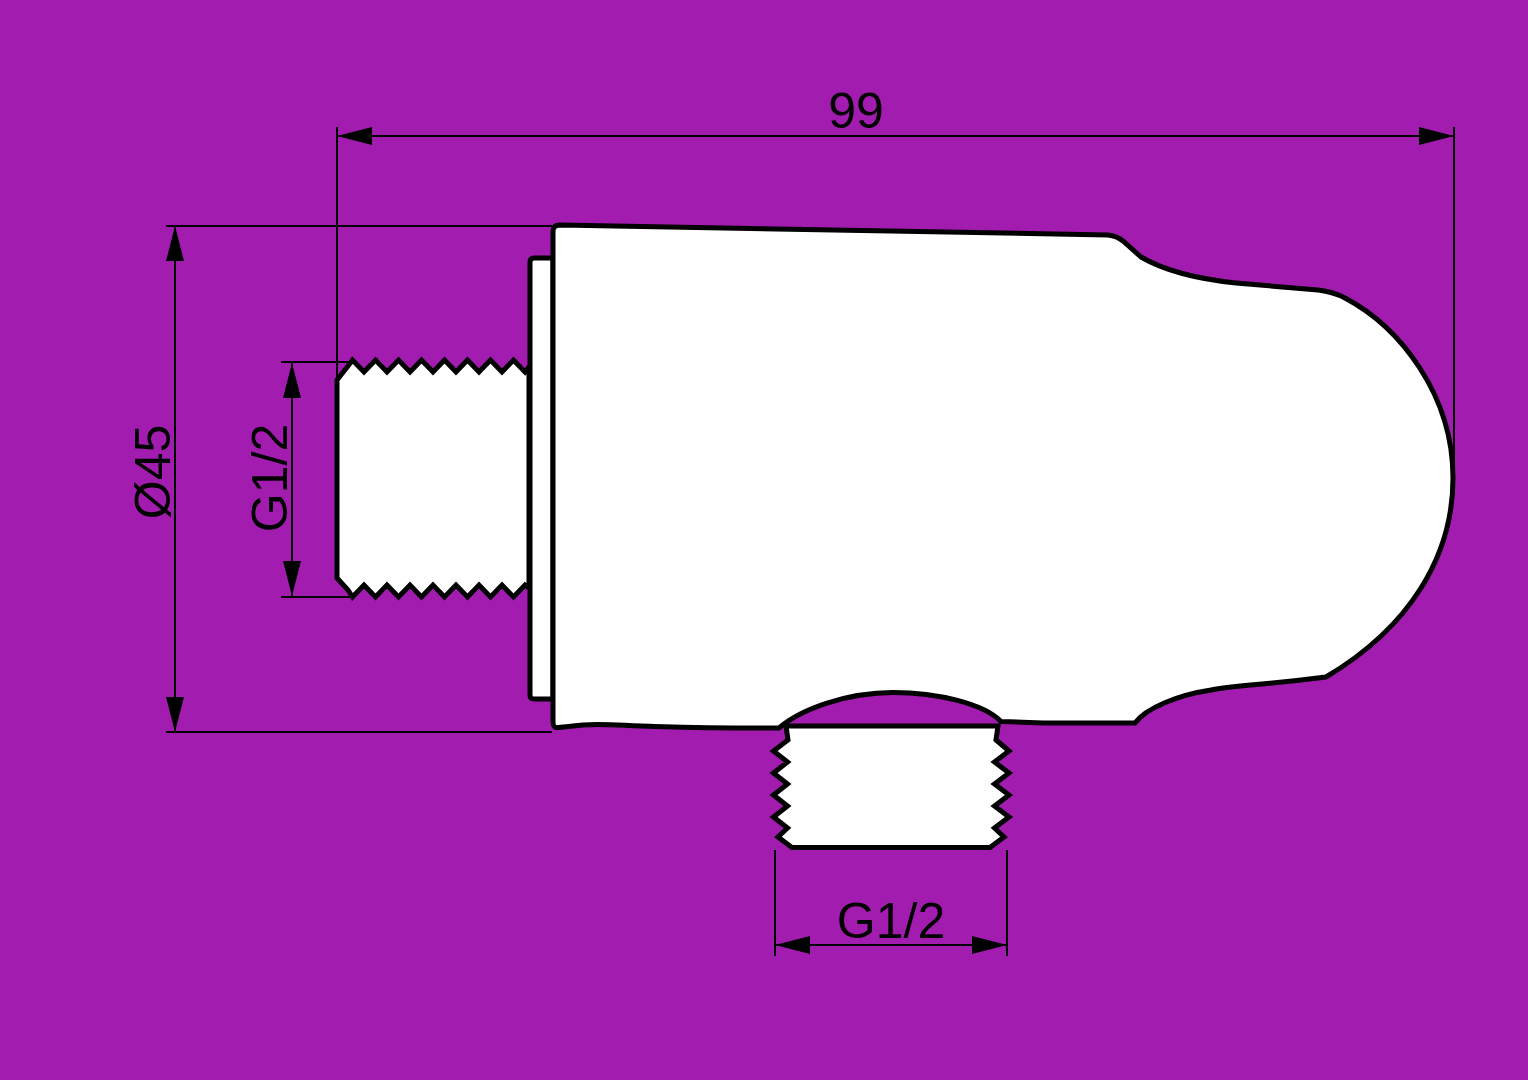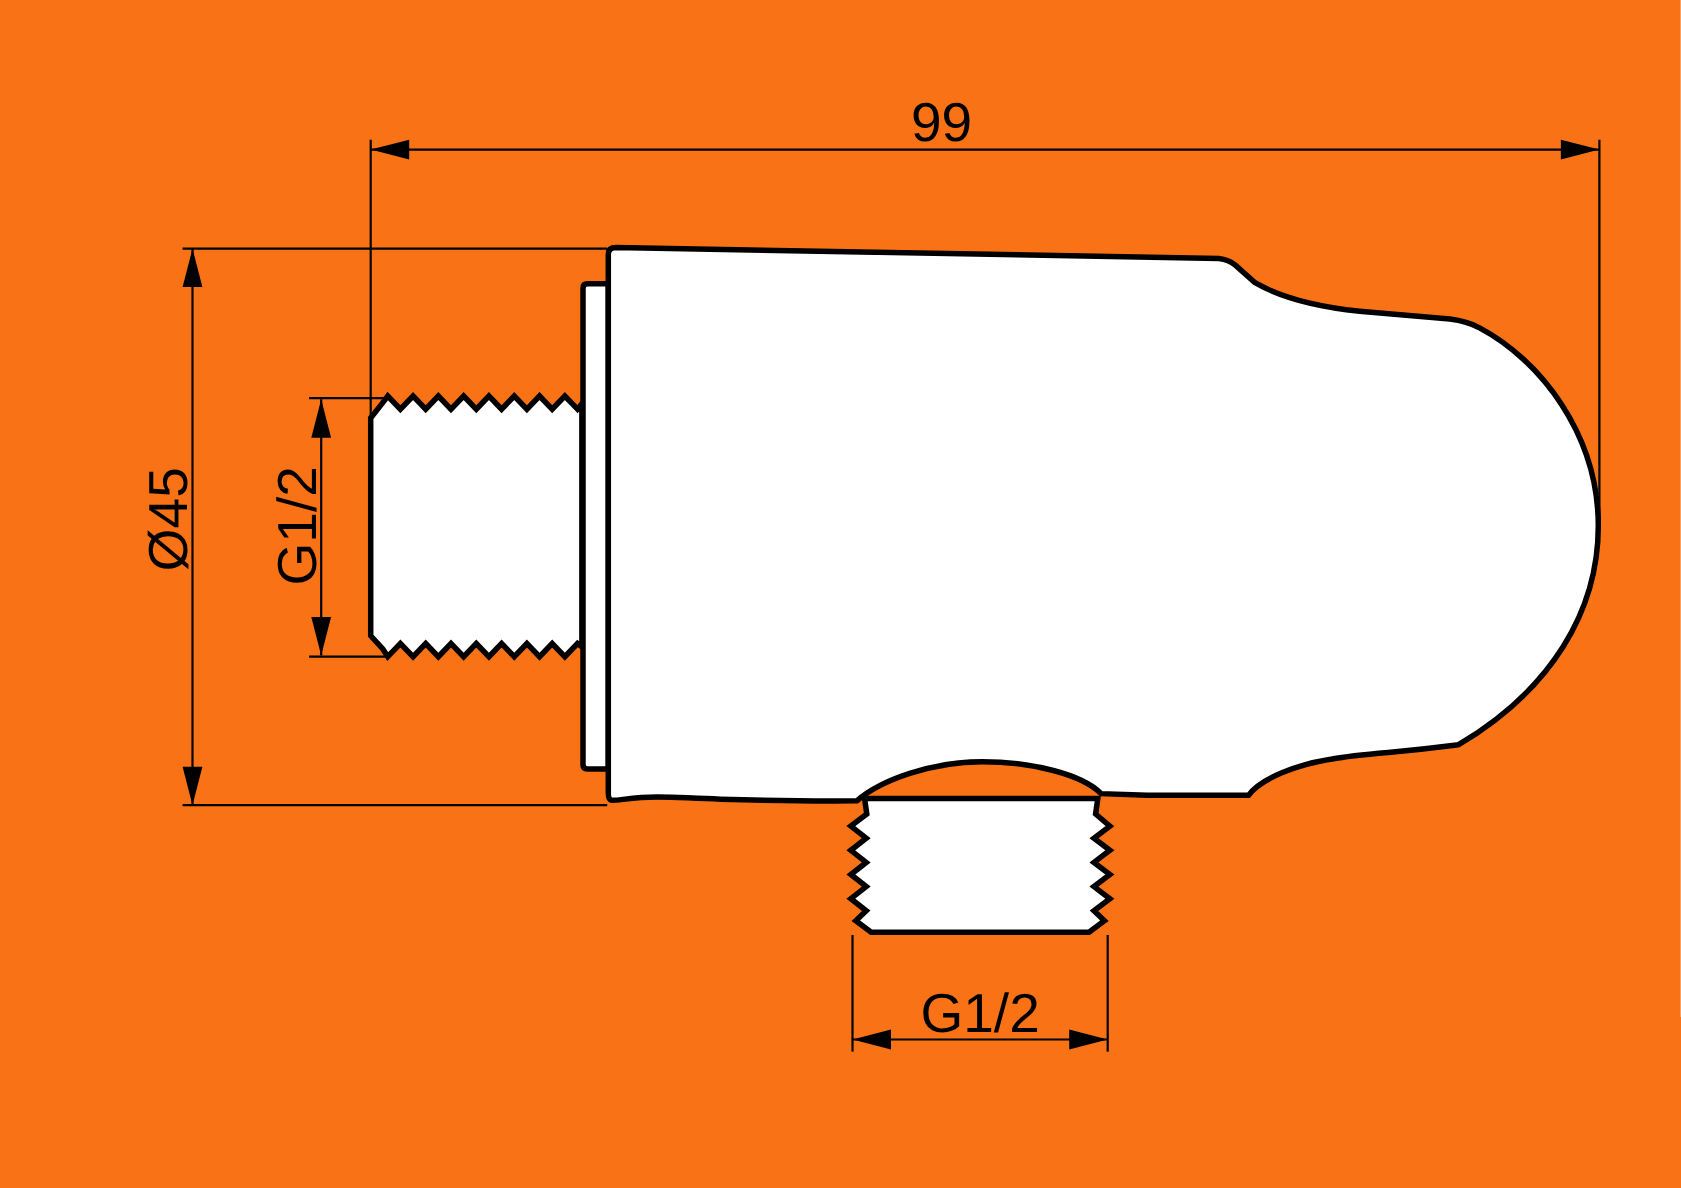--- a/index.html
+++ b/index.html
@@ -8,21 +8,21 @@
     background: #ffffff;
     width: 1528px;
     height: 1080px;
     overflow: hidden;
     font-family: "Liberation Sans", sans-serif;
   }
   #stage {
     position: relative;
     width: 1528px;
     height: 1080px;
-    background: #f97316;
+    background: #a21caf;
   }
   svg { display: block; }
   .thick-filled {
     fill: #ffffff;
     stroke: #000000;
     stroke-width: 5;
     stroke-linejoin: miter;
     stroke-miterlimit: 6;
   }
   .thin {

